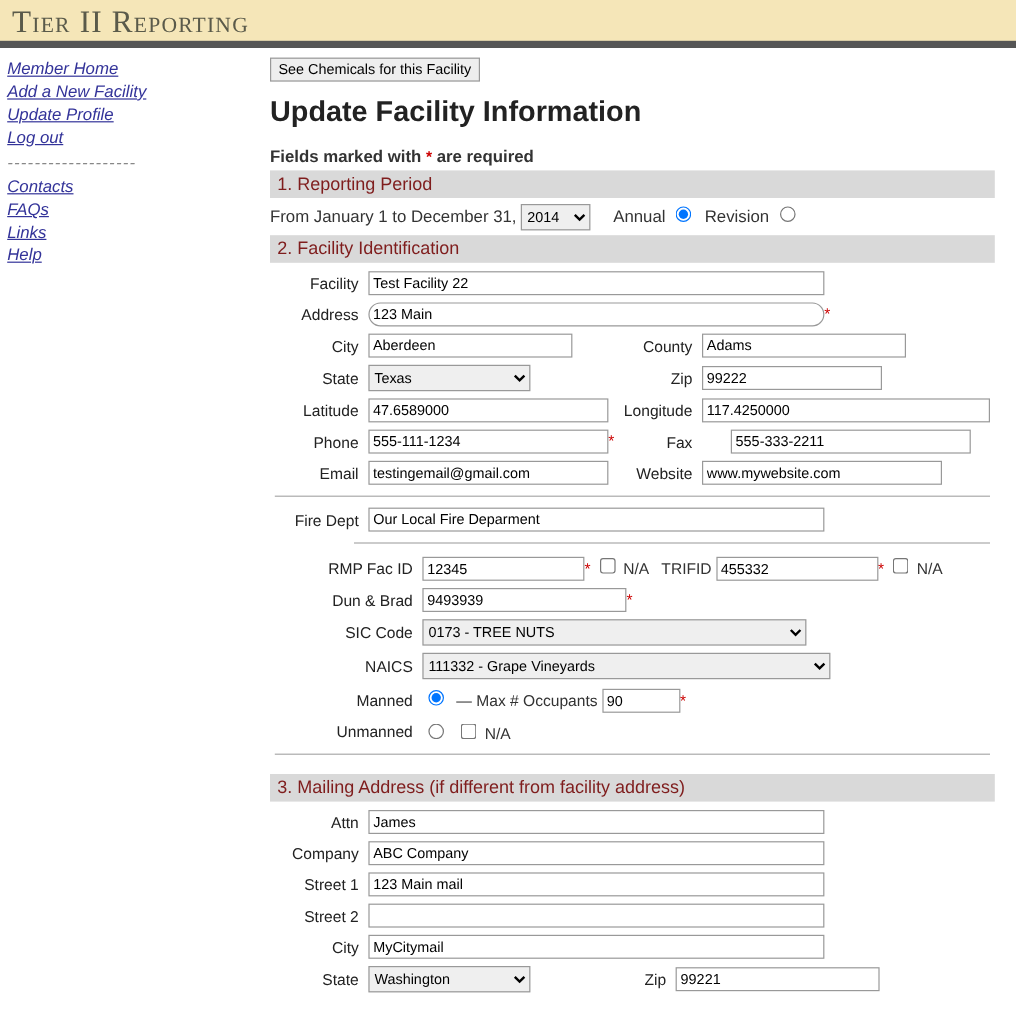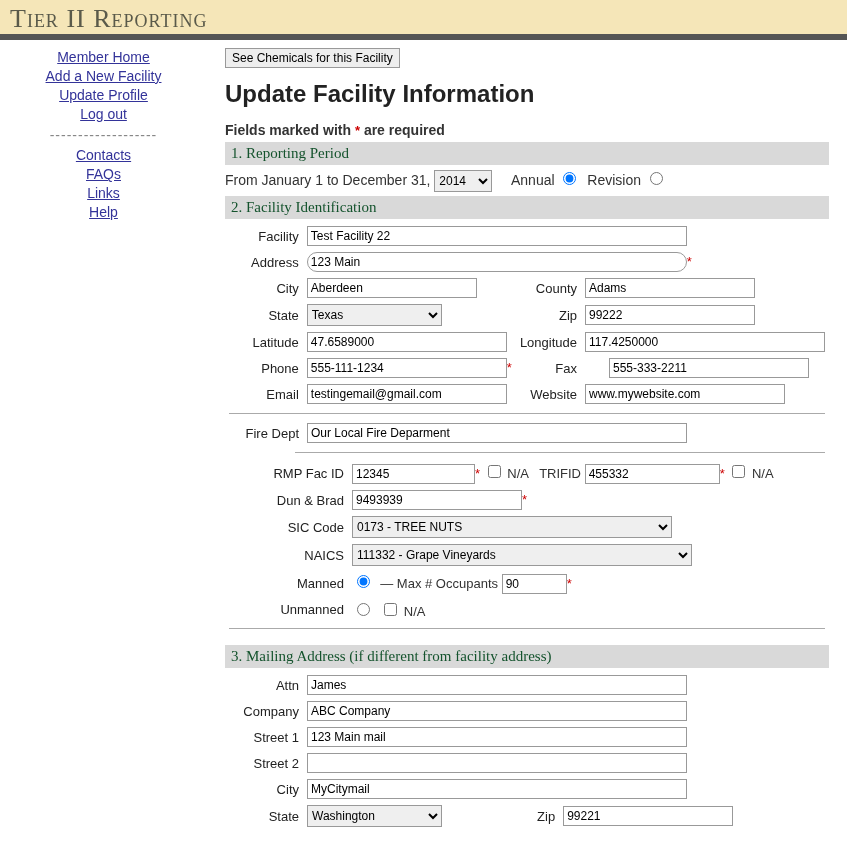--- a/index.html
+++ b/index.html
@@ -23,23 +23,24 @@
     font-weight: normal;
     color: #5a5a4a;
     letter-spacing: 1px;
   }
   .container {
     display: flex;
   }
   .sidebar {
     width: 195px;
     padding: 8px 6px;
-    text-align: center;
+    text-align: left;
     font-size: 14px;
     line-height: 1.35;
+    font-style: italic;
   }
   .sidebar a {
     color: #333399;
     text-decoration: underline;
     display: block;
   }
   .sidebar .divider {
     color: #888;
     letter-spacing: 1px;
     margin: 2px 0;
@@ -63,22 +64,22 @@
   .required-note {
     font-weight: bold;
     font-size: 14px;
     margin-bottom: 4px;
   }
   .required-note .ast { color: #c00; }
   .section-bar {
     background: #d9d9d9;
     padding: 3px 6px;
     font-size: 15px;
-    color: #14532d;
-    font-family: Liberation Serif, serif;
+    color: #7f1d1d;
+    font-family: Liberation Sans, sans-serif;
   }
   .form-area {
     padding: 4px 0 10px 0;
   }
   table.form {
     width: 100%;
     border-collapse: collapse;
   }
   table.form td {
     padding: 3px 4px;
@@ -172,21 +173,21 @@
         <tr>
           <td class="lbl">City</td>
           <td><input type="text" style="width: 170px;" value="Aberdeen"></td>
           <td class="lbl2">County</td>
           <td><input type="text" style="width: 170px;" value="Adams"></td>
         </tr>
         <tr>
           <td class="lbl">State</td>
           <td><select style="width:135px"><option>Texas</option></select></td>
           <td class="lbl2">Zip</td>
-          <td><input type="text" style="width: 170px;" value="99222"></td>
+          <td><input type="text" style="width: 150px;" value="99222"></td>
         </tr>
         <tr>
           <td class="lbl">Latitude</td>
           <td><input type="text" style="width: 200px;" value="47.6589000"></td>
           <td class="lbl2">Longitude</td>
           <td><input type="text" style="width: 240px;" value="117.4250000"></td>
         </tr>
         <tr>
           <td class="lbl">Phone</td>
           <td><input type="text" style="width: 200px;" value="555-111-1234"><span class="ast">*</span></td>
@@ -209,21 +210,21 @@
           <td><input type="text" style="width: 380px;" value="Our Local Fire Deparment"></td>
         </tr>
       </tbody>
         </table>
       <hr class="sep" style="margin-left:70px">
       <table class="form">
         <tbody>
             <tr>
           <td class="lbl2" style="width:115px">RMP Fac ID</td>
           <td>
-            <input type="text" style="width: 123px;" value="12345"><span class="ast">*</span>
+            <input type="text" style="width: 135px;" value="12345"><span class="ast">*</span>
             <input type="checkbox" style=""> <span>N/A</span>
             &nbsp;&nbsp;<span>TRIFID</span>
             <input type="text" style="width: 135px;" value="455332"><span class="ast">*</span>
             <input type="checkbox" style=""> <span>N/A</span>
           </td>
         </tr>
         <tr>
           <td class="lbl2">Dun &amp; Brad</td>
           <td><input type="text" style="width: 170px;" value="9493939"><span class="ast">*</span></td>
         </tr>

